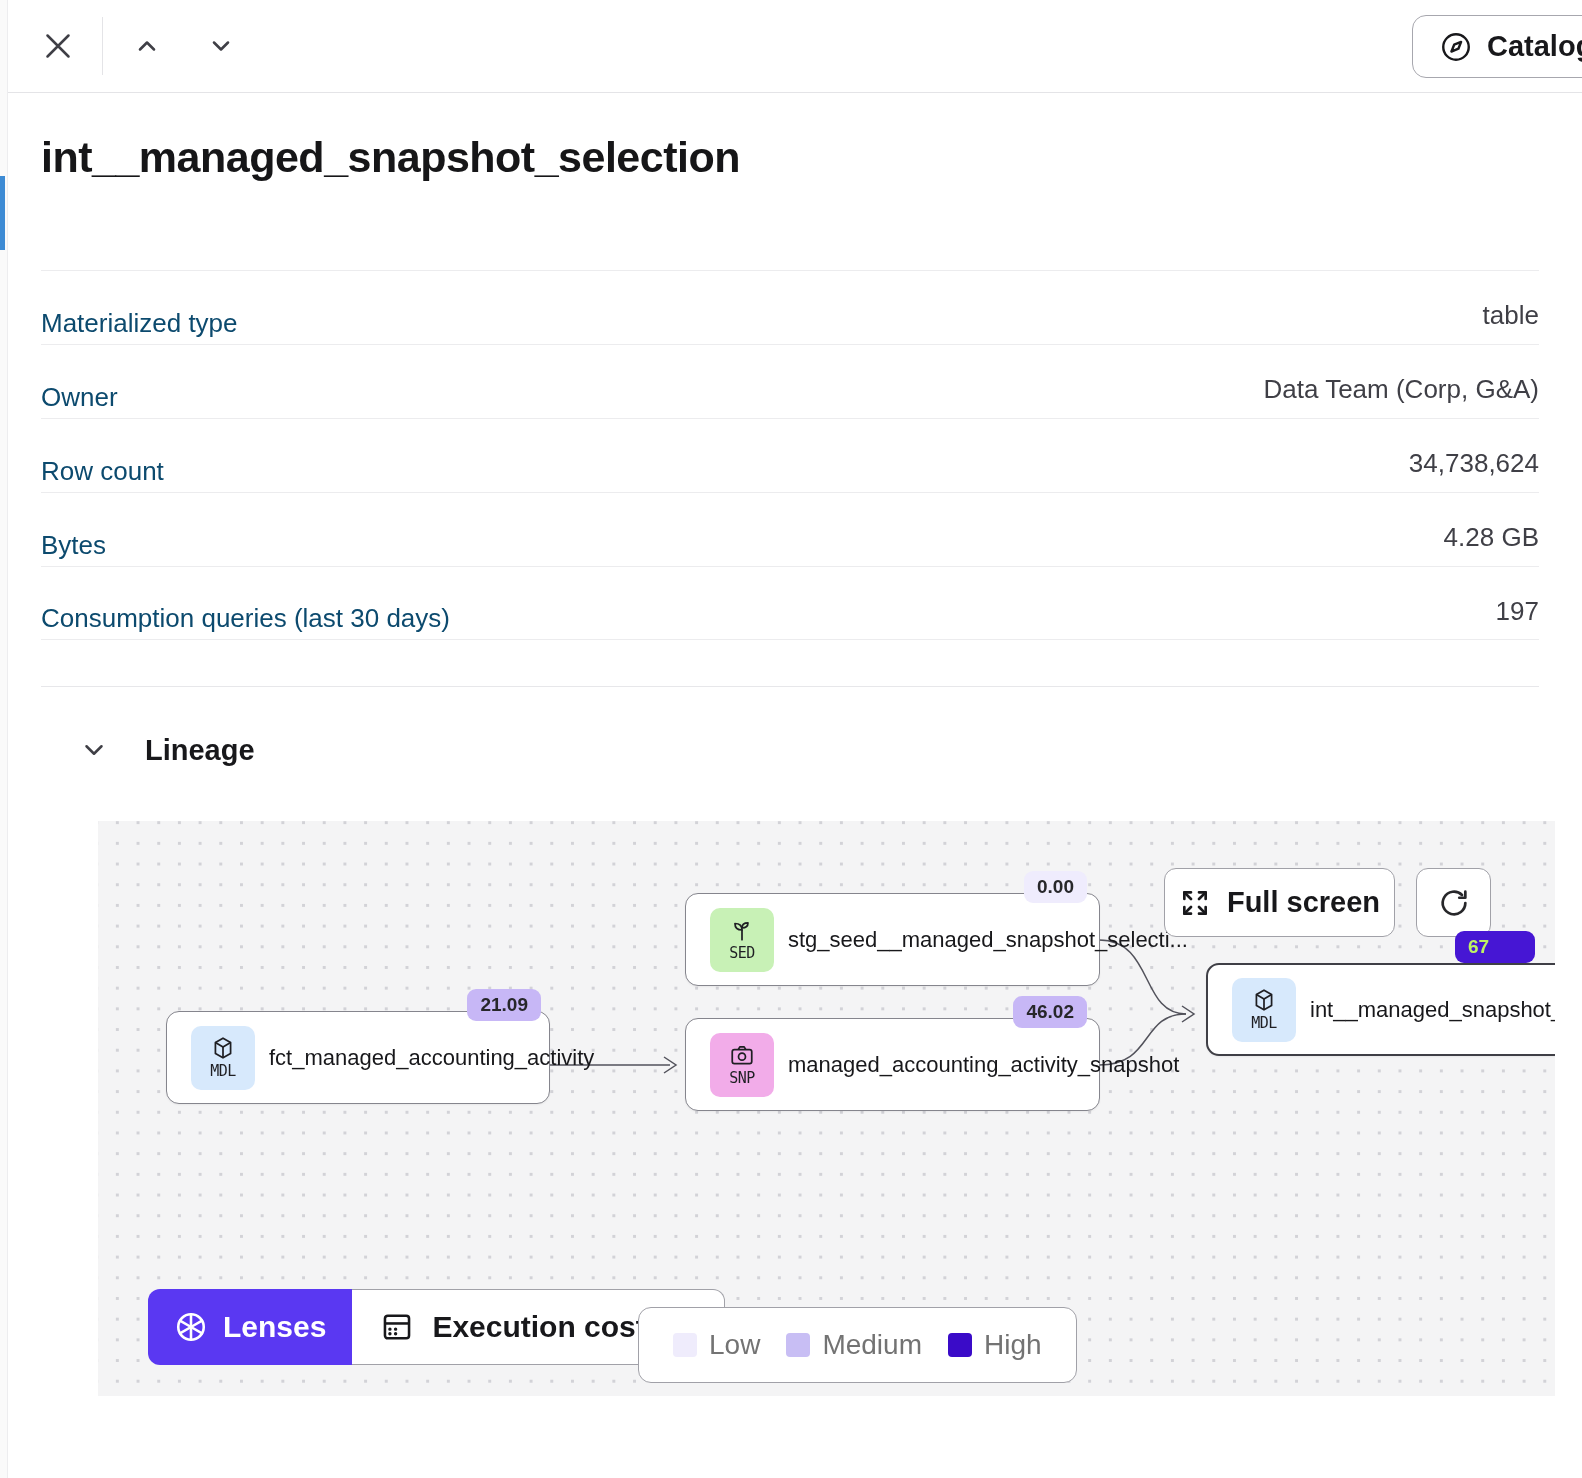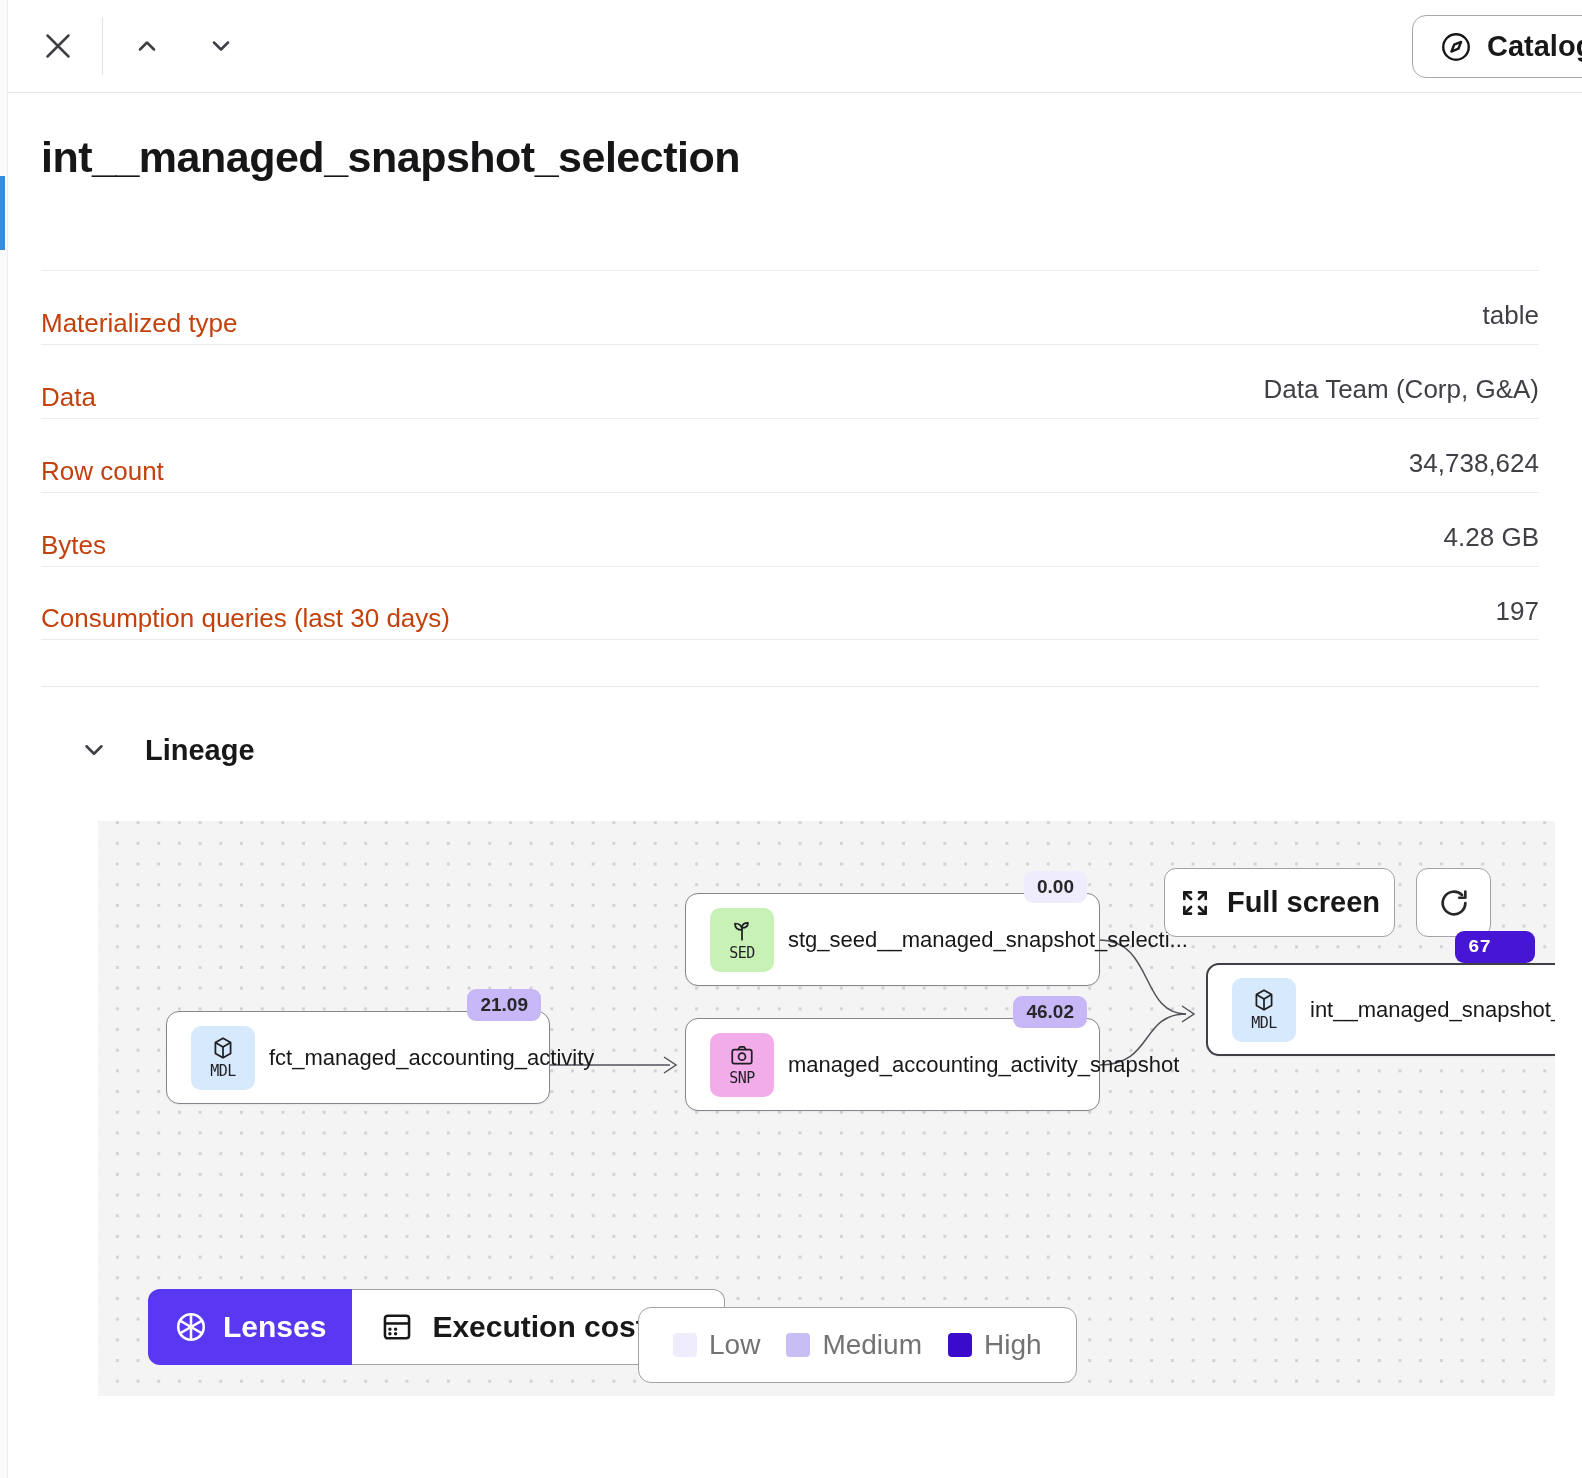--- a/index.html
+++ b/index.html
@@ -30,21 +30,21 @@
     font-size:29px; font-weight:600; color:#18181b; cursor:pointer; }
   .catalog-btn svg { width:34px; height:34px; flex:none; }
 
   
   .content { padding:0 43px 0 33px; }
   .page-title { margin-top:40px; font-size:43px; font-weight:600; letter-spacing:-0.5px; color:#161618; }
   .details { margin-top:88px; }
   .drow { display:flex; align-items:center; justify-content:space-between;
     height:74px; border-top:1px solid #ececee; font-size:26px; }
   .drow:last-child { border-bottom:1px solid #ececee; }
-  .dlabel { color:#c2410c;margin-top:31px; }
+  .dlabel { color:#0c4a6e;margin-top:31px; }
   .dvalue { color:#3f3f46;margin-top:16px; }
   .section-divider { height:1px; background:#e7e7ea; margin:46px 0 0 0; }
 
   
   .lineage-header { display:flex; align-items:center; gap:28px; margin:40px 0 0 30px; }
   .collapse-btn svg { width:30px; height:30px; }
   .lineage-title { font-size:29px; font-weight:700; color:#18181b; }
 
   
   .canvas { position:relative; margin:48px 0 0 57px; width:1457px; height:575px;
@@ -63,21 +63,21 @@
   .chip svg { width:26px; height:26px; }
   .chip-label { font-family:"DejaVu Sans Mono", monospace; font-size:15px; letter-spacing:-0.5px; }
   .chip--mdl { background:#d7e9fc; }
   .chip--sed { background:#c8f1b6; }
   .chip--snp { background:#f2ace9; }
 
   .badge { position:absolute; top:-23px; height:32px; padding:0 13px; border-radius:9px;
     font-size:19px; font-weight:600; display:flex; align-items:center; color:#27272a; }
   .badge--med { background:#c7b7f6; }
   .badge--light { background:#efecfd; }
-  .badge--high { background:#4616d4; color:#ffffff;font-family:Liberation Mono, monospace; }
+  .badge--high { background:#4616d4; color:#bef264; }
   .badge-pos-r8 { right:8px; } .badge-pos-r12 { right:12px; }
   .badge-int { left:1357px; top:110px; width:80px; position:absolute; z-index:4; }
 
   .fullscreen-btn { position:absolute; left:1066px; top:47px; width:231px; height:69px;
     background:#fff; border:1.5px solid #a1a1a8; border-radius:12px; cursor:pointer;
     display:flex; align-items:center; justify-content:center; gap:16px;
     font-size:29px; font-weight:600; color:#18181b; }
   .fullscreen-btn svg { width:32px; height:32px; }
   .refresh-btn { position:absolute; left:1318px; top:47px; width:75px; height:69px;
     background:#fff; border:1.5px solid #a1a1a8; border-radius:12px; cursor:pointer;
@@ -143,21 +143,21 @@
 
   <div class="content">
     <h1 class="page-title">int__managed_snapshot_selection</h1>
 
     <div class="details">
       <div class="drow">
         <span class="dlabel">Materialized type</span>
         <span class="dvalue">table</span>
       </div>
       <div class="drow">
-        <span class="dlabel">Data</span>
+        <span class="dlabel">Owner</span>
         <span class="dvalue">Data Team (Corp, G&amp;A)</span>
       </div>
       <div class="drow">
         <span class="dlabel">Row count</span>
         <span class="dvalue">34,738,624</span>
       </div>
       <div class="drow">
         <span class="dlabel">Bytes</span>
         <span class="dvalue">4.28 GB</span>
       </div>

